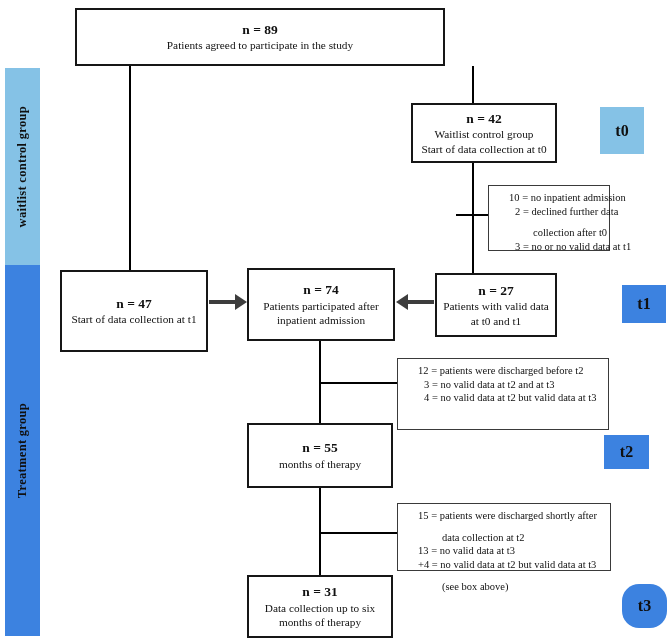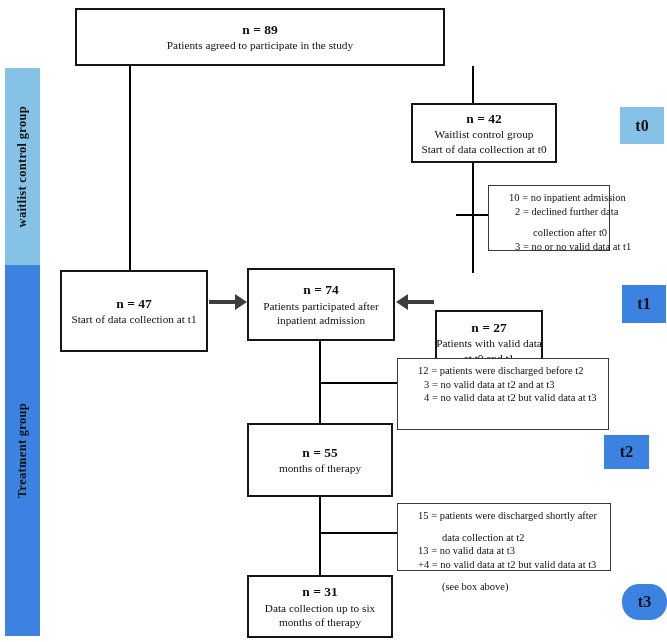--- a/index.html
+++ b/index.html
@@ -77,27 +77,27 @@
     <div class="n">n = 47</div>
     <div class="line">Start of data collection at t1</div>
   </div>
 
   <div class="box" style="left:247px;top:268px;width:148px;height:73px;">
     <div class="n">n = 74</div>
     <div class="line">Patients participated after</div>
     <div class="line">inpatient admission</div>
   </div>
 
-  <div class="box" style="left:435px;top:273px;width:108px;height:64px;margin-top:37px;">
+  <div class="box" style="left:435px;top:273px;width:122px;height:64px;">
     <div class="n">n = 27</div>
     <div class="line">Patients with valid data</div>
     <div class="line">at t0 and t1</div>
   </div>
 
-  <div class="box" style="left:247px;top:423px;width:146px;height:74px;text-align:right;">
+  <div class="box" style="left:247px;top:423px;width:146px;height:65px;text-align:right;">
     <div class="n">n = 55</div>
     <div class="line">months of therapy</div>
   </div>
 
   <div class="box" style="left:247px;top:575px;width:146px;height:63px;">
     <div class="n">n = 31</div>
     <div class="line">Data collection up to six</div>
     <div class="line">months of therapy</div>
   </div>
 
@@ -124,18 +124,18 @@
 
   <div class="arrow arrow-right" style="left:209px;top:294px;width:38px;">
     <div class="shaft" style="left:0;width:27px;"></div>
     <div class="head"></div>
   </div>
   <div class="arrow arrow-left" style="left:396px;top:294px;width:38px;">
     <div class="shaft" style="left:11px;width:27px;"></div>
     <div class="head"></div>
   </div>
 
-  <div class="tlabel" style="left:620px;top:107px;width:44px;height:37px;background:var(--light-blue,#85C2E6);">t0</div>
+  <div class="tlabel" style="left:600px;top:107px;width:44px;height:47px;background:var(--light-blue,#85C2E6);">t0</div>
   <div class="tlabel" style="left:622px;top:285px;width:44px;height:38px;background:var(--dark-blue,#3C82E0);">t1</div>
   <div class="tlabel" style="left:604px;top:435px;width:45px;height:34px;background:var(--dark-blue,#3C82E0);">t2</div>
-  <div class="tlabel" style="left:622px;top:584px;width:45px;height:36px;background:var(--dark-blue,#3C82E0);border-radius:17px;">t3</div>
+  <div class="tlabel" style="left:622px;top:584px;width:45px;height:44px;background:var(--dark-blue,#3C82E0);border-radius:17px;">t3</div>
 
 </div>
 
 </body></html>

